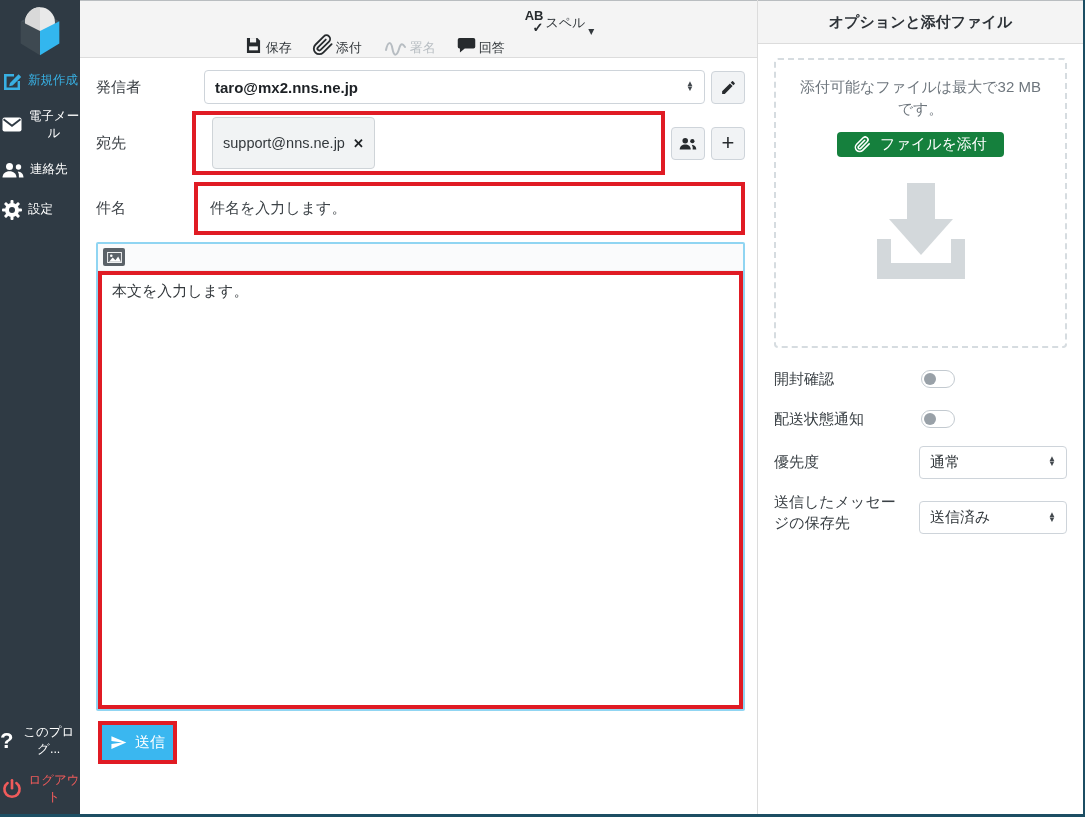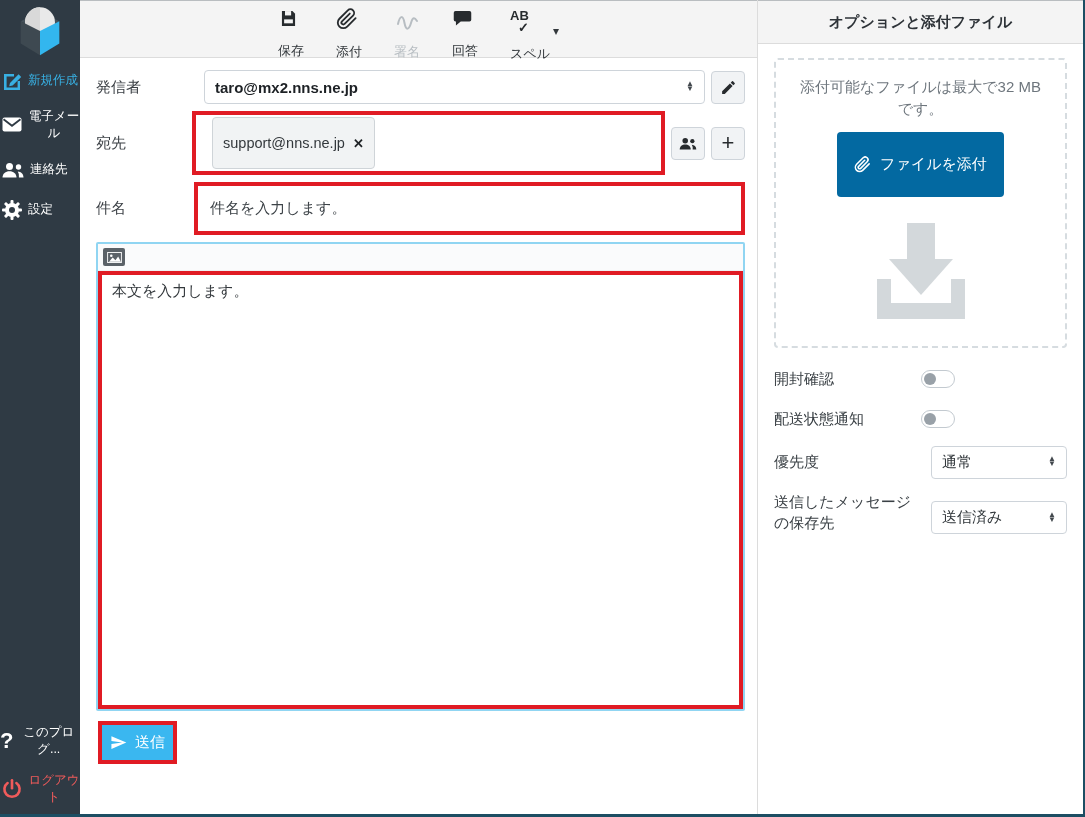--- a/index.html
+++ b/index.html
@@ -17,21 +17,21 @@
   .nav.active { color:#38b0e3; }
   .nav-bottom { margin-top:auto; display:flex; flex-direction:column; align-items:center; padding-bottom:8px; width:100%; }
   .nav-bottom .nav { margin-top:14px; }
   .nav .q { font-size:22px; font-weight:bold; color:#fff; line-height:22px; }
   .nav.logout { color:#f05b5b; }
 
   
   .main { width:677px; display:flex; flex-direction:column; flex-shrink:0; background:#fff; }
   .toolbar { height:58px; background:#f4f4f4; border-bottom:1px solid #dcdcdc; border-top:1px solid #b9bdc0;
              display:flex; justify-content:center; gap:20px; padding-top:7px; flex-shrink:0; }
-  .tb { display:flex; flex-direction:column; align-items:flex-start; gap:13px; color:#33383c;
+  .tb { display:flex; align-items:flex-end; gap:2px; color:#33383c;
         font-size:13px; cursor:pointer; min-width:38px; }
   .tb .ic { height:24px; display:flex; align-items:center; justify-content:center; }
   .tb.disabled { color:#b7bdc2; cursor:default; }
   .spellwrap { display:flex; align-items:flex-start; }
   .ab { font-weight:bold; font-size:13px; line-height:13px; color:#272b2e; }
   .chk { font-weight:bold; font-size:13px; line-height:10px; color:#272b2e; display:block; text-align:right; }
   .caret { font-size:12px; color:#33383c; margin-top:16px; margin-left:3px; cursor:pointer; }
 
   .form { padding:12px 12px 0 16px; }
   .row { display:flex; align-items:center; margin-bottom:7px; }
@@ -65,30 +65,30 @@
               padding:8px 8px; font-size:15px; border:none; cursor:pointer; }
 
   
   .options { width:326px; flex-shrink:0; border-left:1px solid #dcdcdc; background:#fff; display:flex; flex-direction:column; }
   .opt-header { height:44px; background:#f4f4f4; border-bottom:1px solid #dcdcdc; border-top:1px solid #b9bdc0;
                 display:flex; align-items:center; justify-content:center; font-weight:bold; font-size:15px; color:#2e3338; }
   .opt-body { padding:14px 16px; }
   .dropzone { border:2px dashed #d6dce0; border-radius:4px; height:290px; display:flex; flex-direction:column;
               align-items:center; padding:16px 22px 0; text-align:center; }
   .dz-text { font-size:15px; color:#6e767d; line-height:1.45; }
-  .attach-btn { margin-top:12px; display:inline-flex; align-items:center; gap:9px; background:#0369a1; color:#fff;
-                border:none; border-radius:4px; padding:23px 17px; font-size:15px; cursor:pointer; }
+  .attach-btn { margin-top:12px; display:inline-flex; align-items:center; gap:9px; background:#15803d; color:#fff;
+                border:none; border-radius:4px; padding:3px 17px; font-size:15px; cursor:pointer; }
   .dl-ic { margin-top:26px; }
   .opt-row { display:flex; align-items:center; margin-top:20px; }
   .opt-label { flex:1; font-size:15px; color:#3a4045; line-height:1.45; }
   .toggle { width:34px; height:18px; border:1px solid #c3cad0; border-radius:10px; background:#fff;
             position:relative; cursor:pointer; margin-right:112px; flex-shrink:0; }
   .toggle::after { content:""; position:absolute; left:2px; top:2px; width:12px; height:12px;
                    border-radius:50%; background:#99a1a8; }
-  .sel { width:136px; height:33px; border:1px solid #ced4da; border-radius:4px; background:#fff;
+  .sel { width:148px; height:33px; border:1px solid #ced4da; border-radius:4px; background:#fff;
          display:flex; align-items:center; justify-content:space-between; padding:0 10px;
          font-size:15px; color:#30363a; cursor:pointer; flex-shrink:0; }
   .opt-row.top { align-items:flex-end; margin-top:12px;gap:17px; }
   .opt-row.top .sel { margin-top:0; }
 </style>
 </head>
 <body>
 
 <div class="app">
 

